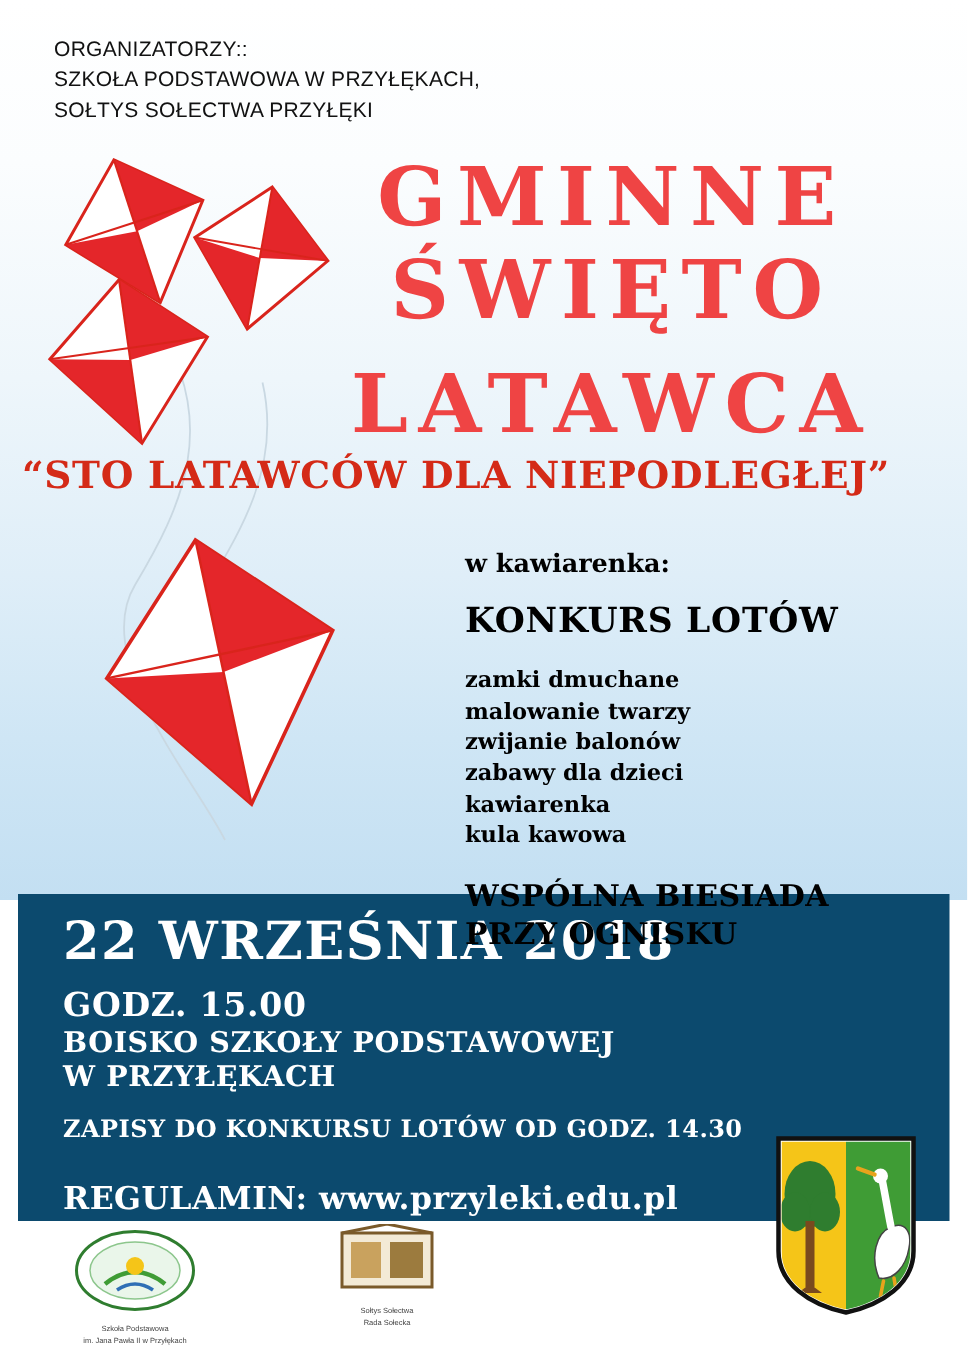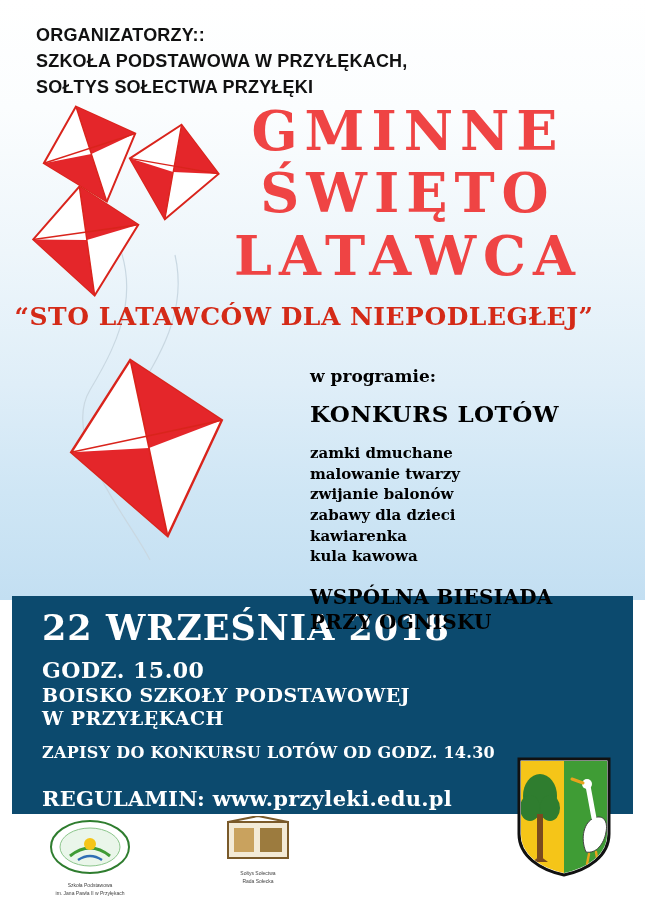--- a/index.html
+++ b/index.html
@@ -34,22 +34,22 @@
   
   .organizers {
     position: absolute;
     left: 36px;
     top: 22px;
     width: 420px;
     line-height: 1.45;
     z-index: 6;
   }
   .organizers div {
-    font-weight: bold;
-    font-size: 18px;
+    font-weight: normal;
+    font-size: 14px;
     color: #111111;
     letter-spacing: 0.2px;
     white-space: nowrap;
   }
 
   
   .kite {
     position: absolute;
     z-index: 3;
   }
@@ -67,21 +67,21 @@
   .title-line {
     font-family: "DejaVu Serif", serif;
     font-weight: bold;
     color: #ef4444;
     letter-spacing: 5px;
     line-height: 1.0;
     white-space: nowrap;
   }
   .t1 { font-size: 54px; letter-spacing: 7px; }
   .t2 { font-size: 54px; letter-spacing: 7px; margin-top: 8px; }
-  .t3 { font-size: 54px; letter-spacing: 7px; margin-top: 9px; }
+  .t3 { font-size: 54px; letter-spacing: 7px; margin-top: 22px; }
 
   .subtitle {
     position: absolute;
     left: 0;
     top: 302px;
     width: 608px;
     text-align: center;
     font-family: "DejaVu Serif", serif;
     font-weight: bold;
     font-size: 25px;
@@ -297,21 +297,21 @@
 
   <div class="title-block">
     <div class="title-line t1">GMINNE</div>
     <div class="title-line t2">ŚWIĘTO</div>
     <div class="title-line t3">LATAWCA</div>
   </div>
 
   <div class="subtitle">“STO LATAWCÓW DLA NIEPODLEGŁEJ”</div>
 
   <div class="program">
-    <div class="prog-head">w programie:</div>
+    <div class="prog-head">w kawiarenka:</div>
     <div class="prog-main">KONKURS LOTÓW</div>
     <div class="prog-list">
       <div>zamki dmuchane</div>
       <div>malowanie twarzy</div>
       <div>zwijanie balonów</div>
       <div>zabawy dla dzieci</div>
       <div>kawiarenka</div>
       <div>kula kawowa</div>
     </div>
     <div class="prog-foot">

